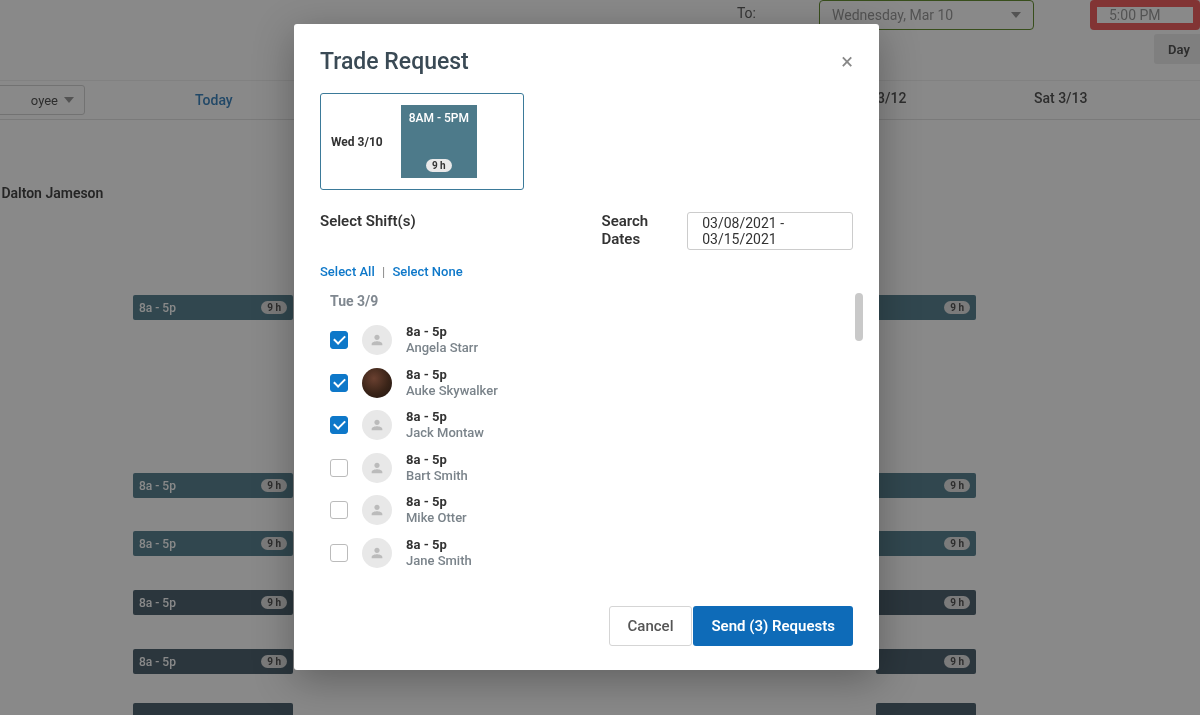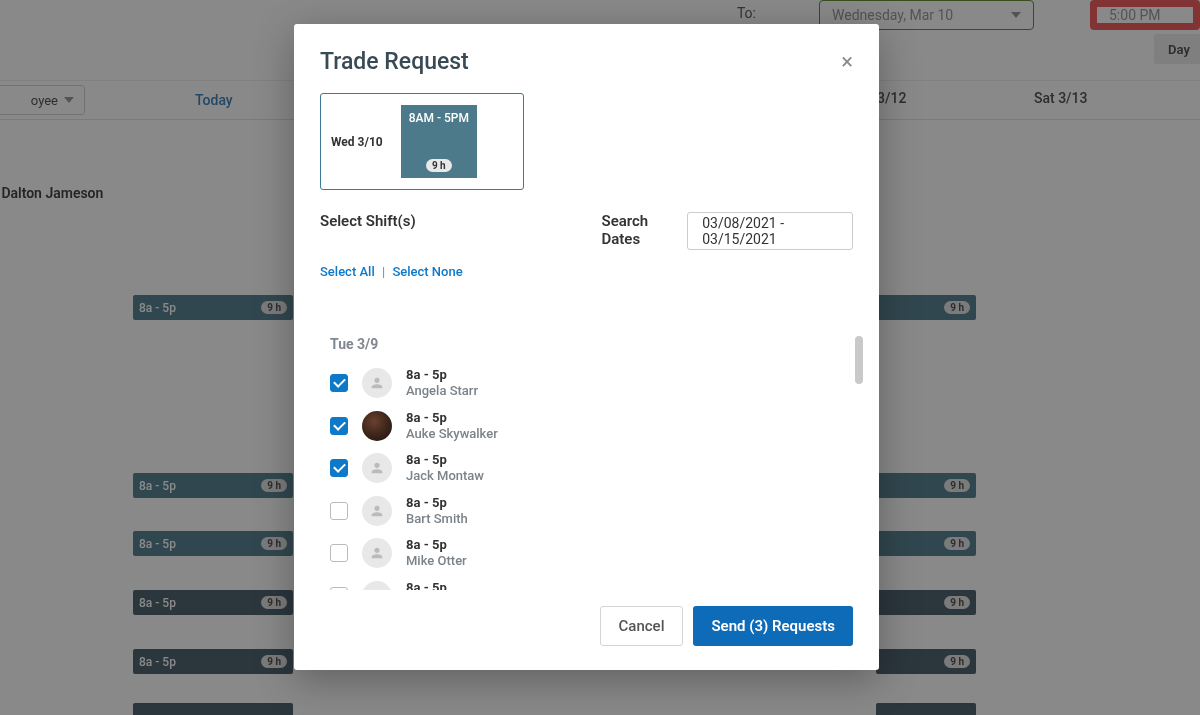--- a/index.html
+++ b/index.html
@@ -60,21 +60,21 @@
   .chk.checked::after { content:''; width:9px; height:5px; border-left:2px solid #fff; border-bottom:2px solid #fff; transform:rotate(-45deg); margin-top:-3px;}
   .avatar { width:30px; height:30px; border-radius:50%; background:#e8e8e8; display:flex; align-items:center; justify-content:center; flex-shrink:0;}
   .avatar svg { width:16px; height:16px; fill:#bbb;}
   .avatar.photo { background: radial-gradient(circle at 40% 35%, #6a4030 0%, #3a2418 55%, #1f1410 100%);}
   .item-text { display:flex; flex-direction:column; line-height:1.25;}
   .item-time { font-size:13px; font-weight:700; color:#333;}
   .item-name { font-size:13px; color:#7a838a; font-weight:500;}
   
   .fake-scrollbar { position:absolute; right:0; top:0; width:8px; height:48px; background:#c9c9c9; border-radius:4px;}
   
-  .footer { margin-top:auto; padding:16px 26px 24px 26px; display:flex; justify-content:flex-end; gap:10px;}
+  .footer { margin-top:auto; padding:16px 26px 24px 26px; display:flex; justify-content:flex-end; gap:1px;}
   .btn { height:40px; padding:0 18px; border-radius:3px; font-size:15px; font-weight:500; display:flex; align-items:center; cursor:pointer;}
   .btn-cancel { background:#fff; border:1px solid #d5d5d5; color:#555;}
   .btn-primary { background:#0e6bb8; color:#fff; border:none; font-weight:600;}
 </style>
 </head>
 <body>
 
 <div class="bg">
   <div class="bg-picker-row">
     <span class="bg-to">To:</span>
@@ -185,21 +185,21 @@
       </div>
     </div>
   </div>
 
   <div class="sel-links">
     <a>Select All</a>
     <span class="sep">|</span>
     <a>Select None</a>
   </div>
 
-  <div class="list" style="height:296px;margin-top:43px;">
+  <div class="list" style="height:296px;">
     <div class="fake-scrollbar"></div>
     <div class="list-scroll">
       <div class="day-head">Tue 3/9</div>
       <div id="item-host">
           <div class="item">
             <div class="chk checked"></div>
             <div class="avatar">
               <svg viewBox="0 0 24 24">
                 <path d="M12 12c2.2 0 4-1.8 4-4s-1.8-4-4-4-4 1.8-4 4 1.8 4 4 4zm0 2c-2.7 0-8 1.3-8 4v2h16v-2c0-2.7-5.3-4-8-4z"></path>
               </svg>

